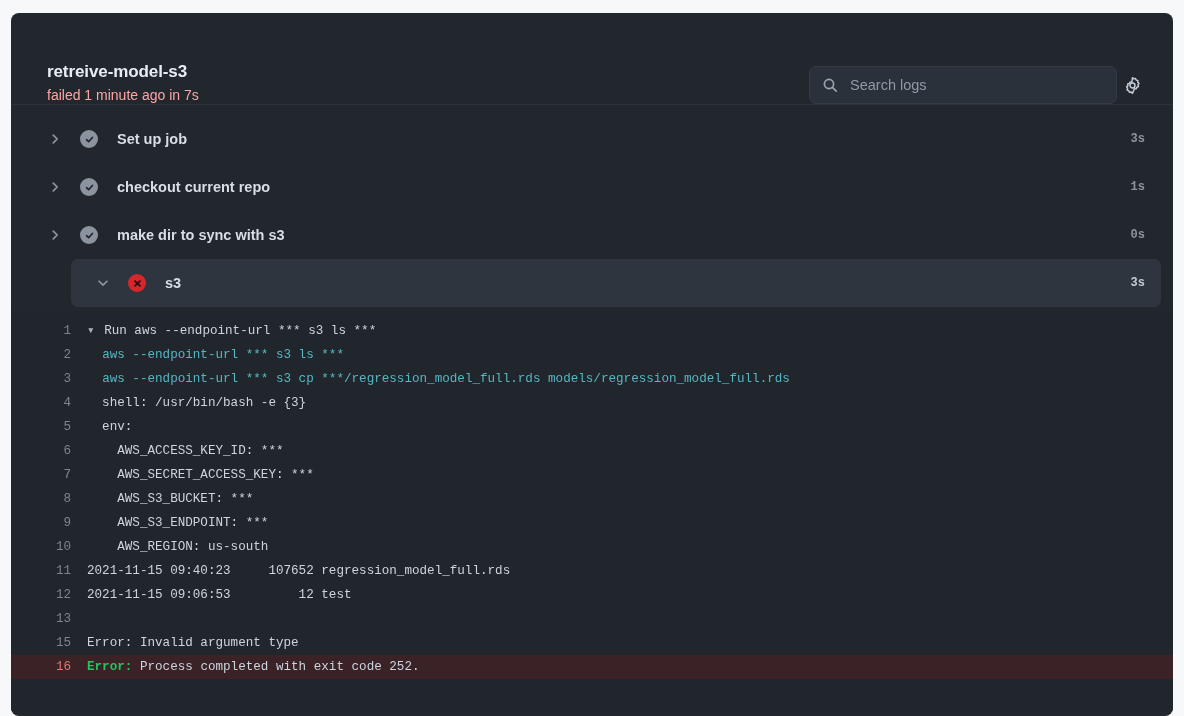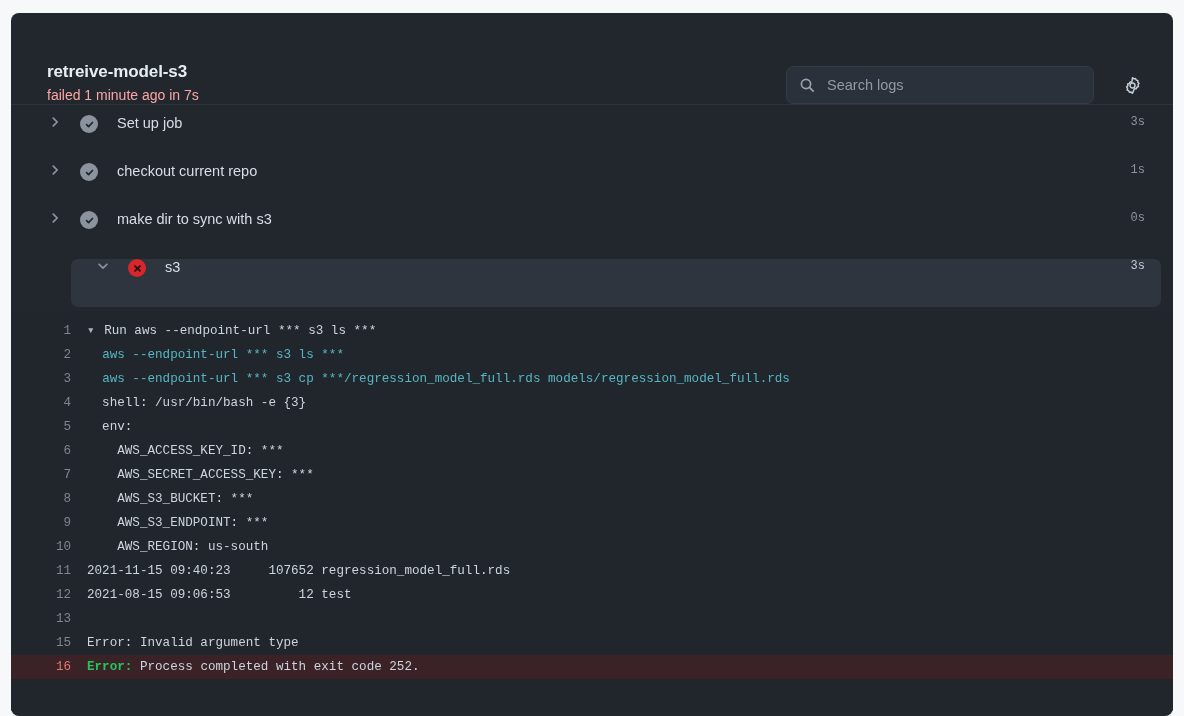--- a/index.html
+++ b/index.html
@@ -42,21 +42,21 @@
     color: #e6edf3;
     letter-spacing: -0.1px;
     line-height: 1.25;
   }
   .job-subtitle {
     font-size: 14px;
     color: #fca5a5;
     line-height: 1.3;
   }
 
-  .header-right { display: flex; align-items: center; gap: 25px; }
+  .header-right { display: flex; align-items: center; gap: 2px; }
 
   .search-wrap {
     position: relative;
     width: 308px;
     height: 38px;
     background: #2b313a;
     border: 1px solid #333b45;
     border-radius: 7px;
     display: flex;
     align-items: center;
@@ -89,24 +89,25 @@
     background: none; border: 0; padding: 0; cursor: pointer;
   }
 
   
   .steps { padding: 10px 12px 0 12px; }
 
   .step-row {
     position: relative;
     height: 48px;
     display: flex;
-    align-items: flex-start;
+    align-items: center;
     border-radius: 7px;
     padding: 0 16px 0 24px;
     cursor: pointer;
+    font-weight: bold;
   }
   .step-row.active { background: #2f353e; margin-left: 48px; }
 
   .chevron {
     width: 16px;
     color: #8b949e;
     display: flex;
     align-items: center;
     justify-content: center;
     flex: 0 0 16px;
@@ -268,19 +269,19 @@
       <div class="log-line"><span class="ln">2</span><span class="lc"><span>  </span><span class="tok-cmd">aws --endpoint-url *** s3 ls ***</span></span></div>
       <div class="log-line"><span class="ln">3</span><span class="lc"><span>  </span><span class="tok-cmd">aws --endpoint-url *** s3 cp ***/regression_model_full.rds models/regression_model_full.rds</span></span></div>
       <div class="log-line"><span class="ln">4</span><span class="lc"><span>  shell: /usr/bin/bash -e {3}</span></span></div>
       <div class="log-line"><span class="ln">5</span><span class="lc"><span>  env:</span></span></div>
       <div class="log-line"><span class="ln">6</span><span class="lc"><span>    AWS_ACCESS_KEY_ID: ***</span></span></div>
       <div class="log-line"><span class="ln">7</span><span class="lc"><span>    AWS_SECRET_ACCESS_KEY: ***</span></span></div>
       <div class="log-line"><span class="ln">8</span><span class="lc"><span>    AWS_S3_BUCKET: ***</span></span></div>
       <div class="log-line"><span class="ln">9</span><span class="lc"><span>    AWS_S3_ENDPOINT: ***</span></span></div>
       <div class="log-line"><span class="ln">10</span><span class="lc"><span>    AWS_REGION: us-south</span></span></div>
       <div class="log-line"><span class="ln">11</span><span class="lc"><span>2021-11-15 09:40:23     107652 regression_model_full.rds</span></span></div>
-      <div class="log-line"><span class="ln">12</span><span class="lc"><span>2021-08-15 09:06:53         12 test</span></span></div>
+      <div class="log-line"><span class="ln">12</span><span class="lc"><span>2021-11-15 09:06:53         12 test</span></span></div>
       <div class="log-line"><span class="ln">13</span><span class="lc"><span></span></span></div>
       <div class="log-line"><span class="ln">15</span><span class="lc"><span>Error: Invalid argument type</span></span></div>
       <div class="log-line err-line"><span class="ln">16</span><span class="lc"><span class="tok-err">Error:</span><span> Process completed with exit code 252.</span></span></div>
     </div>
 
 </div>
 
 </body></html>

